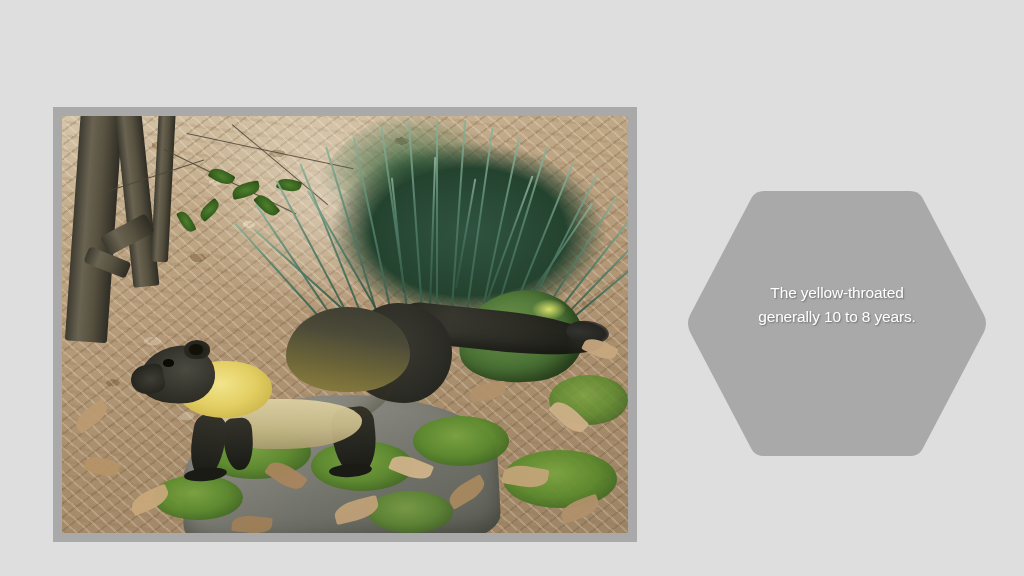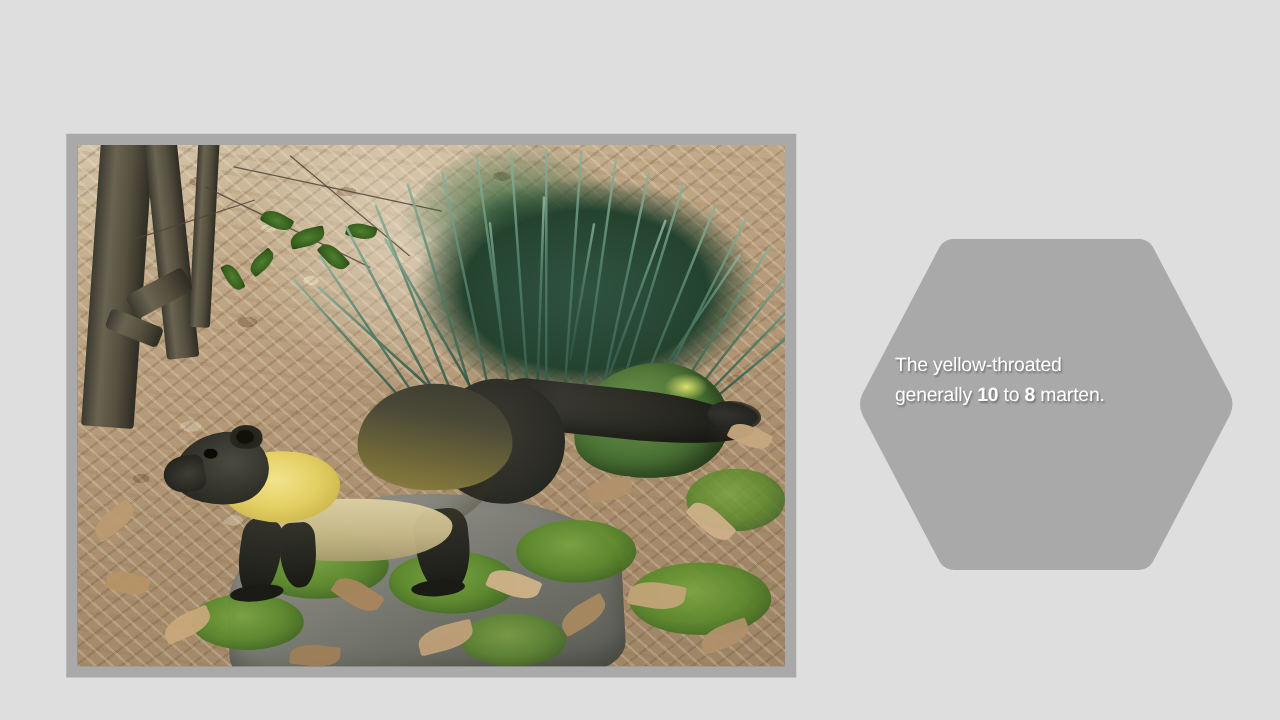--- a/index.html
+++ b/index.html
@@ -283,28 +283,28 @@
     top: 191px;
     width: 302px;
     height: 265px;
   }
   .hex svg { display: block; width: 100%; height: 100%; }
   .hex-text {
     position: absolute;
     left: 30px;
     top: 90px;
     width: 242px;
-    text-align: left;
+    text-align: center;
     color: #ffffff;
     font-size: 15.5px;
     line-height: 24px;
     letter-spacing: -0.15px;
     text-shadow: 1px 1px 1.6px rgba(70,70,70,0.55);
   }
-  .hex-text b { font-weight: bold; }
+  .hex-text b { font-weight: normal; }
 </style>
 </head>
 <body>
 
 <div class="slide">
 
 
   <div class="photo-frame">
     <div class="photo">
 
@@ -406,17 +406,17 @@
       <div class="leaf" style="left:30%;top:96%;width:7%;height:4%;background:#9e7e57;transform:rotate(6deg);"></div>
     </div>
   </div>
 
   <div class="hex">
     <svg viewBox="0 0 302 265" preserveAspectRatio="none">
       <path d="M 78 0 L 224 0 Q 232 0 236 6 L 298 124 Q 302 132 298 141 L 236 259 Q 232 265 224 265 L 78 265 Q 70 265 66 259 L 4 141 Q 0 132 4 124 L 66 6 Q 70 0 78 0 Z" fill="#a9a9a9"></path>
     </svg>
     <div class="hex-text">
       <div>The yellow-throated</div>
-      <div><span>generally </span><b>10</b><span> to </span><b>8</b><span> marten.</span></div>
+      <div><span>generally </span><b>10</b><span> to </span><b>8</b><span> years.</span></div>
     </div>
   </div>
 
 </div>
 
 </body></html>

